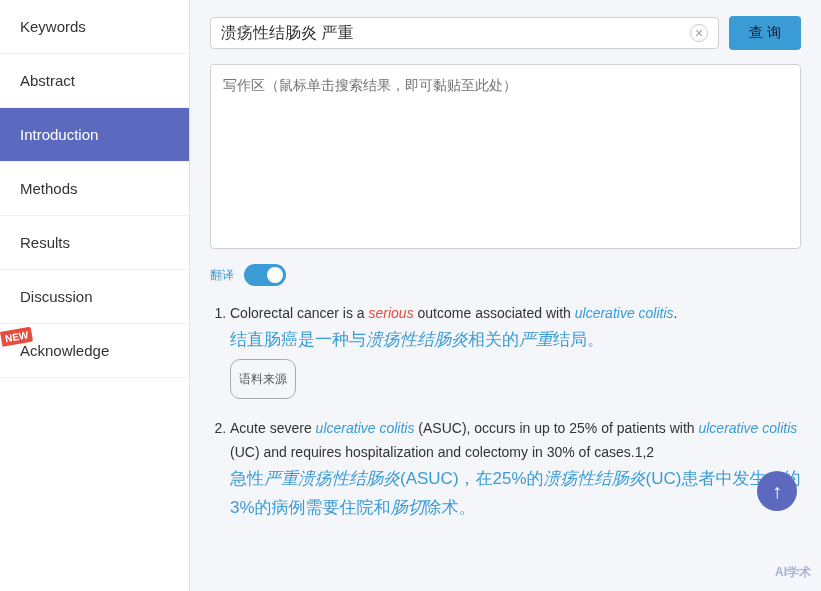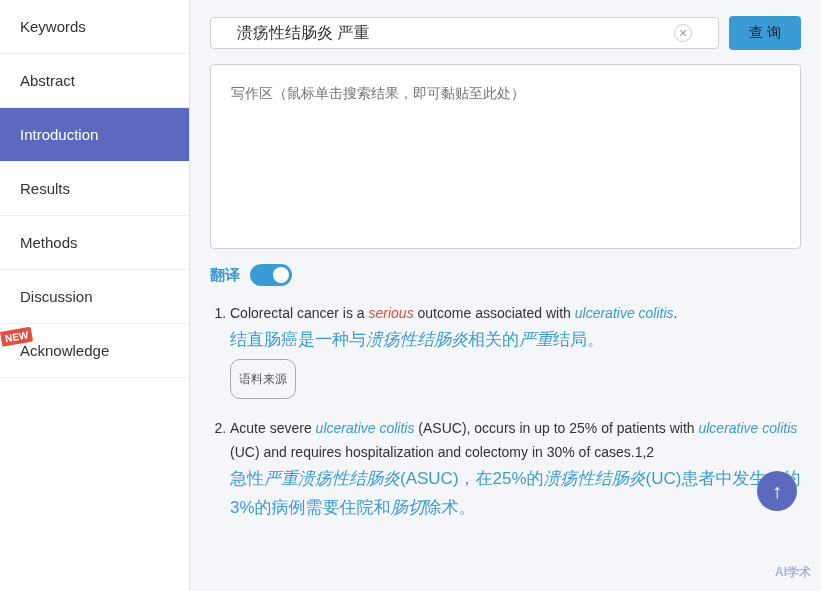--- a/index.html
+++ b/index.html
@@ -63,21 +63,21 @@
       gap: 10px;
       margin-bottom: 14px;
     }
     .search-input-wrapper {
       flex: 1;
       display: flex;
       align-items: flex-start;
       background: #fff;
       border: 1px solid #d0d0d0;
       border-radius: 4px;
-      padding: 6px 26px;
+      padding: 6px 10px;
     }
     .search-input {
       border: none;
       outline: none;
       font-size: 16px;
       color: #333;
       flex: 1;
       background: transparent;
       font-family: inherit;
     }
@@ -106,40 +106,39 @@
       font-family: inherit;
     }
 
     
     .writing-area {
       background: #fff;
       border: 1px solid #d0d0d0;
       border-radius: 4px;
       width: 100%;
       height: 185px;
-      padding: 20px;
+      padding: 12px;
       color: #aaa;
       font-size: 14px;
       font-family: inherit;
       resize: none;
       outline: none;
       margin-bottom: 12px;
     }
 
     
     .translate-row {
       display: flex;
       align-items: center;
       gap: 10px;
       margin-bottom: 16px;
     }
     .translate-label {
       color: #3a9bd5;
-      font-size: 15px;
-      font-weight: bold;
+      font-size: 12px;
     }
     
     .toggle-switch {
       width: 42px;
       height: 22px;
       background: #3a9bd5;
       border-radius: 11px;
       position: relative;
       cursor: pointer;
     }
@@ -224,24 +223,24 @@
   <div class="sidebar-item">
     <span>Keywords</span>
   </div>
   <div class="sidebar-item">
     <span>Abstract</span>
   </div>
   <div class="sidebar-item active">
     <span>Introduction</span>
   </div>
   <div class="sidebar-item">
+    <span>Methods</span>
+  </div>
+  <div class="sidebar-item">
     <span>Results</span>
-  </div>
-  <div class="sidebar-item">
-    <span>Methods</span>
   </div>
   <div class="sidebar-item">
     <span>Discussion</span>
   </div>
   <div class="sidebar-item">
     <span class="new-badge">NEW</span>
     <span>Acknowledge</span>
   </div>
 </div>
 

